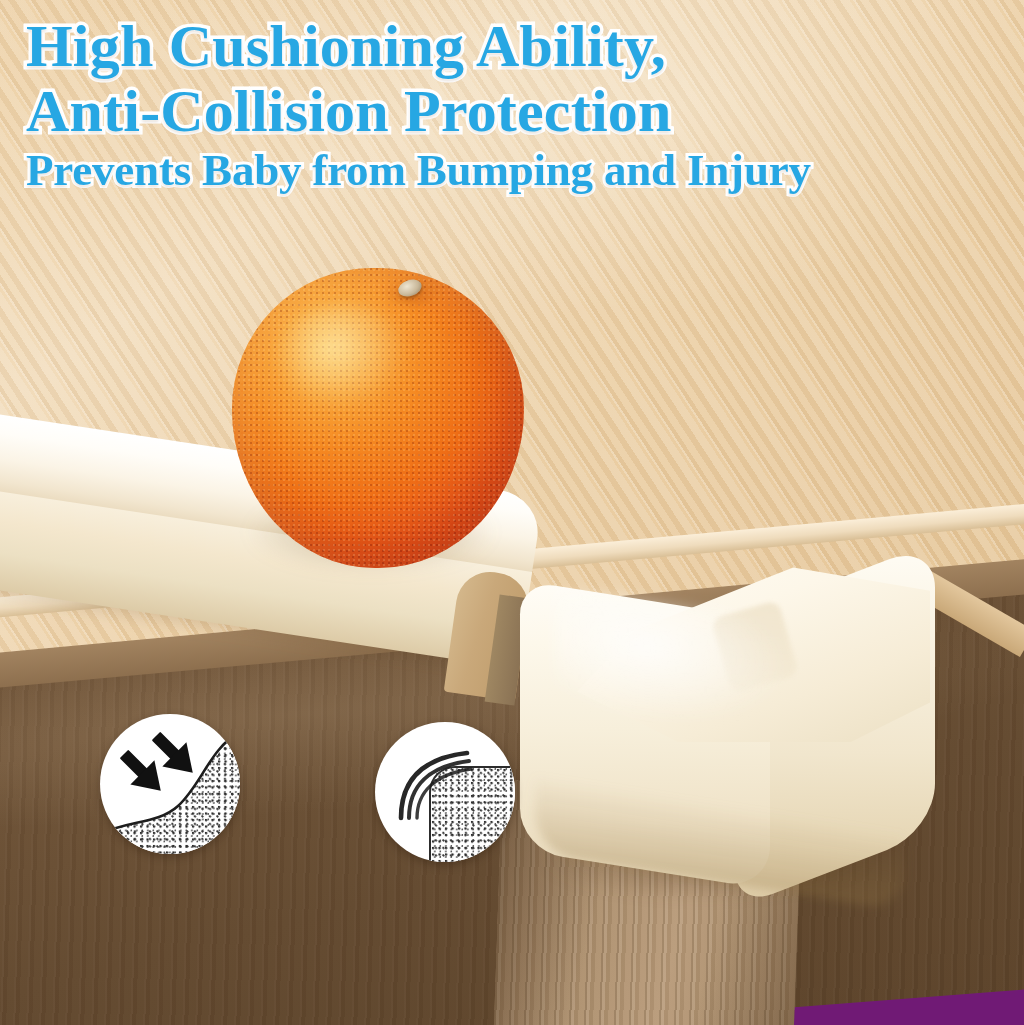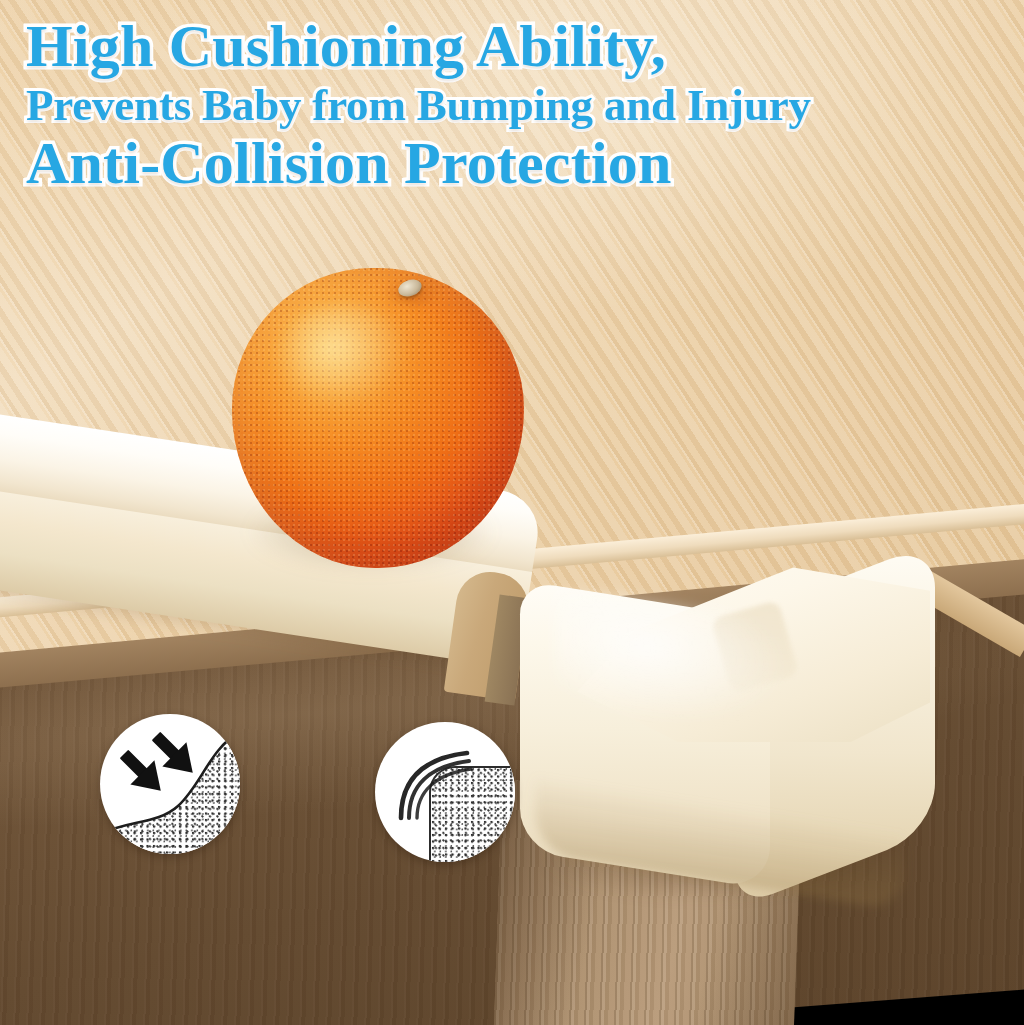--- a/index.html
+++ b/index.html
@@ -6,21 +6,21 @@
     margin: 0;
     padding: 0;
     background: #222;
   }
   #stage {
     position: relative;
     width: 1024px;
     height: 1025px;
     overflow: hidden;
     font-family: "Liberation Sans", sans-serif;
-    background: #000000;
+    background: #701a75;
   }
 
   
 
   
   .room-bg {
     position: absolute;
     left: 700px; top: 560px;
     width: 324px; height: 330px;
     background:
@@ -513,22 +513,22 @@
     <div class="orange-body"></div>
     <div class="orange-texture"></div>
     <div class="orange-texture2"></div>
     <div class="orange-gloss"></div>
     <div class="orange-stem-dip"></div>
     <div class="orange-stem"></div>
   </div>
 
   <div class="headline noselect">
     <span class="hl-line hl-1">High Cushioning Ability,</span>
+    <span class="hl-line hl-2">Anti-Collision Protection</span>
     <span class="hl-line hl-3">Prevents Baby from Bumping and Injury</span>
-    <span class="hl-line hl-2">Anti-Collision Protection</span>
   </div>
 
   <div class="feature feature-1">
     <div class="badge-circle">
       <div class="b1-foam foam"></div>
       <svg class="b1-foam-line" width="140" height="140" viewBox="0 0 140 140">
         <path d="M 140 18 C 110 34 102 70 78 92 C 58 110 30 106 0 120" fill="none" stroke="#1d1d1d" stroke-width="2.6"></path>
 
         <g fill="#111111">
           <g transform="translate(24,40) rotate(45)">

